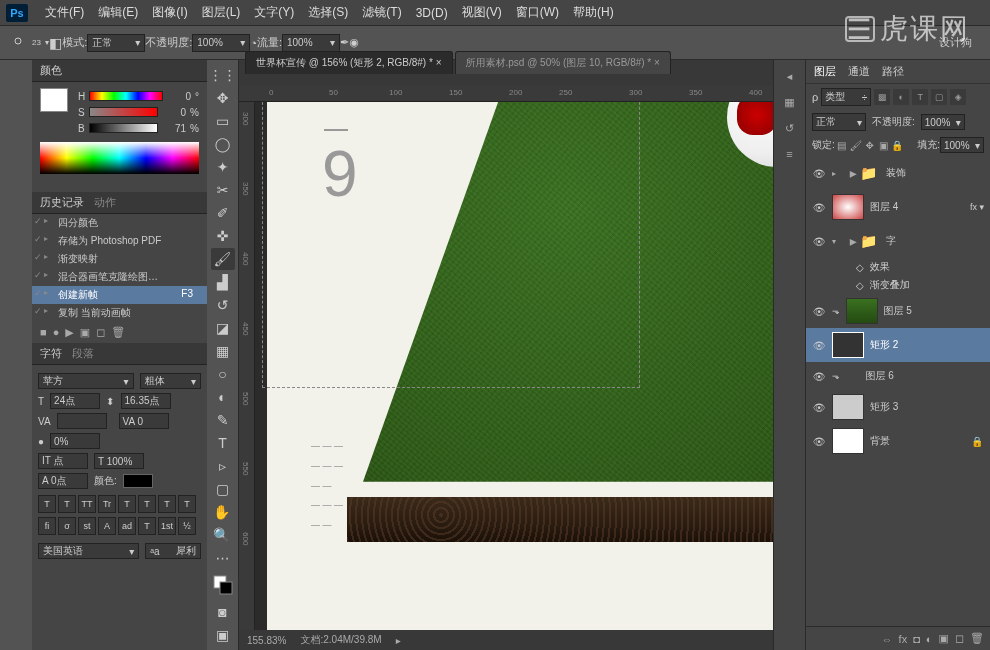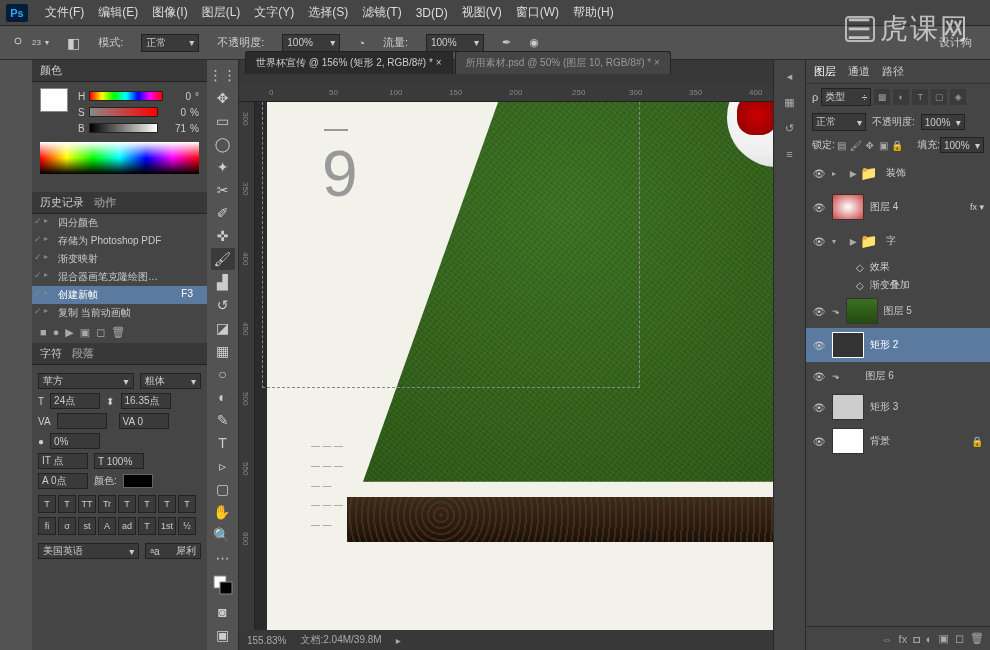--- a/index.html
+++ b/index.html
@@ -8,40 +8,40 @@
 
 .menubar { height: 26px; background: #454545; display: flex; align-items: center; padding: 4px 6px; border-bottom: 1px solid #2a2a2a; }
 .ps-logo { width: 22px; height: 18px; background: #001e36; color: #31a8ff; font-weight: bold; font-size: 11px; display: flex; align-items: center; justify-content: center; border-radius: 2px; margin-right: 10px; }
 .menubar-item { padding: 0 7px; font-size: 12px; color: #ddd; cursor: pointer; }
 
 
 .watermark { position: absolute; top: 10px; right: 20px; color: rgba(255,255,255,0.65); font-size: 28px; letter-spacing: 2px; z-index: 100; display: flex; align-items: center; }
 .watermark-icon { width: 30px; height: 26px; border: 2px solid rgba(255,255,255,0.6); border-radius: 4px; margin-right: 5px; display: flex; align-items: center; justify-content: center; }
 
 
-.optbar { height: 34px; background: #535353; border-bottom: 1px solid #2a2a2a; display: flex; align-items: center; padding: 0 8px; gap: 18px; }
+.optbar { height: 34px; background: #535353; border-bottom: 1px solid #2a2a2a; display: flex; align-items: center; padding: 0 8px; gap: 0; }
 .opt-brush { display: flex; align-items: center; gap: 4px; }
 .opt-label { font-size: 11px; color: #ccc; }
 .opt-dd { width: 58px; height: 18px; background: #3a3a3a; border: 1px solid #222; color: #ccc; font-size: 10px; display: flex; align-items: center; padding: 0 4px; justify-content: space-between; }
 .opt-right { margin-left: auto; padding-right: 10px; }
 
 
 .main { display: flex; height: 590px; margin-left: 32px; }
 .left-panels { width: 175px; background: #454545; display: flex; flex-direction: column; }
 .toolbox { width: 32px; background: #535353; border-right: 1px solid #2a2a2a; display: flex; flex-direction: column; align-items: center; padding-top: 4px; gap: 1px; }
 .tool { width: 24px; height: 22px; display: flex; align-items: center; justify-content: center; color: #ccc; font-size: 14px; cursor: pointer; border-radius: 2px; }
 .tool.active { background: #3a3a3a; }
 .canvas-area { flex: 1; background: #2b2b2b; display: flex; flex-direction: column; position: relative; }
 .right { width: 32px; background: #454545; border-left: 1px solid #2a2a2a; display: flex; flex-direction: column; align-items: center; padding-top: 6px; gap: 6px; }
 .right-icon { width: 20px; height: 20px; color: #aaa; display:flex;align-items:center;justify-content:center;}
 .layers-panel { width: 185px; background: #454545; border-left: 1px solid #2a2a2a; display: flex; flex-direction: column; }
 
 
 .panel-tab { height: 22px; background: #383838; color: #ccc; font-size: 11px; padding: 0 8px; display: flex; align-items: center; border-bottom: 1px solid #222; }
-.panel-tab .tab-inactive { color: #888; margin-left: 10px; font-weight: bold; }
+.panel-tab .tab-inactive { color: #888; margin-left: 10px; }
 .color-panel { padding: 6px 8px; height: 110px; }
 .color-swatch { display: flex; gap: 4px; }
 .fg { width: 28px; height: 24px; background: #fff; border: 1px solid #888; position: relative; }
 .sliders { flex: 1; margin-left: 6px; }
 .slider-row { display: flex; align-items: center; gap: 4px; height: 16px; font-size: 10px; }
 .slider-track { flex: 1; height: 10px; border: 1px solid #222; }
 .slider-h { background: linear-gradient(90deg,red,yellow,lime,cyan,blue,magenta,red); }
 .slider-s { background: linear-gradient(90deg,#888,#f00); }
 .slider-b { background: linear-gradient(90deg,#000,#fff); }
 .slider-val { width: 24px; text-align: right; }
@@ -330,21 +330,21 @@
     <div class="doc-tabs">
       <div class="doc-tab"><span>世界杯宣传 @ 156% (矩形 2, RGB/8#) *</span> <span>×</span></div>
       <div class="doc-tab inactive"><span>所用素材.psd @ 50% (图层 10, RGB/8#) *</span> <span>×</span></div>
     </div>
     <div class="ruler-h">
       <span class="ruler-mark" style="left:30px">0</span>
       <span class="ruler-mark" style="left:90px">50</span>
       <span class="ruler-mark" style="left:150px">100</span>
       <span class="ruler-mark" style="left:210px">150</span>
       <span class="ruler-mark" style="left:270px">200</span>
-      <span class="ruler-mark" style="left:333px">250</span>
+      <span class="ruler-mark" style="left:320px">250</span>
       <span class="ruler-mark" style="left:390px">300</span>
       <span class="ruler-mark" style="left:450px">350</span>
       <span class="ruler-mark" style="left:510px">400</span>
     </div>
     <div class="canvasrow">
       <div class="ruler-v">
         <span style="top:10px">300</span>
         <span style="top:80px">350</span>
         <span style="top:150px">400</span>
         <span style="top:220px">450</span>

